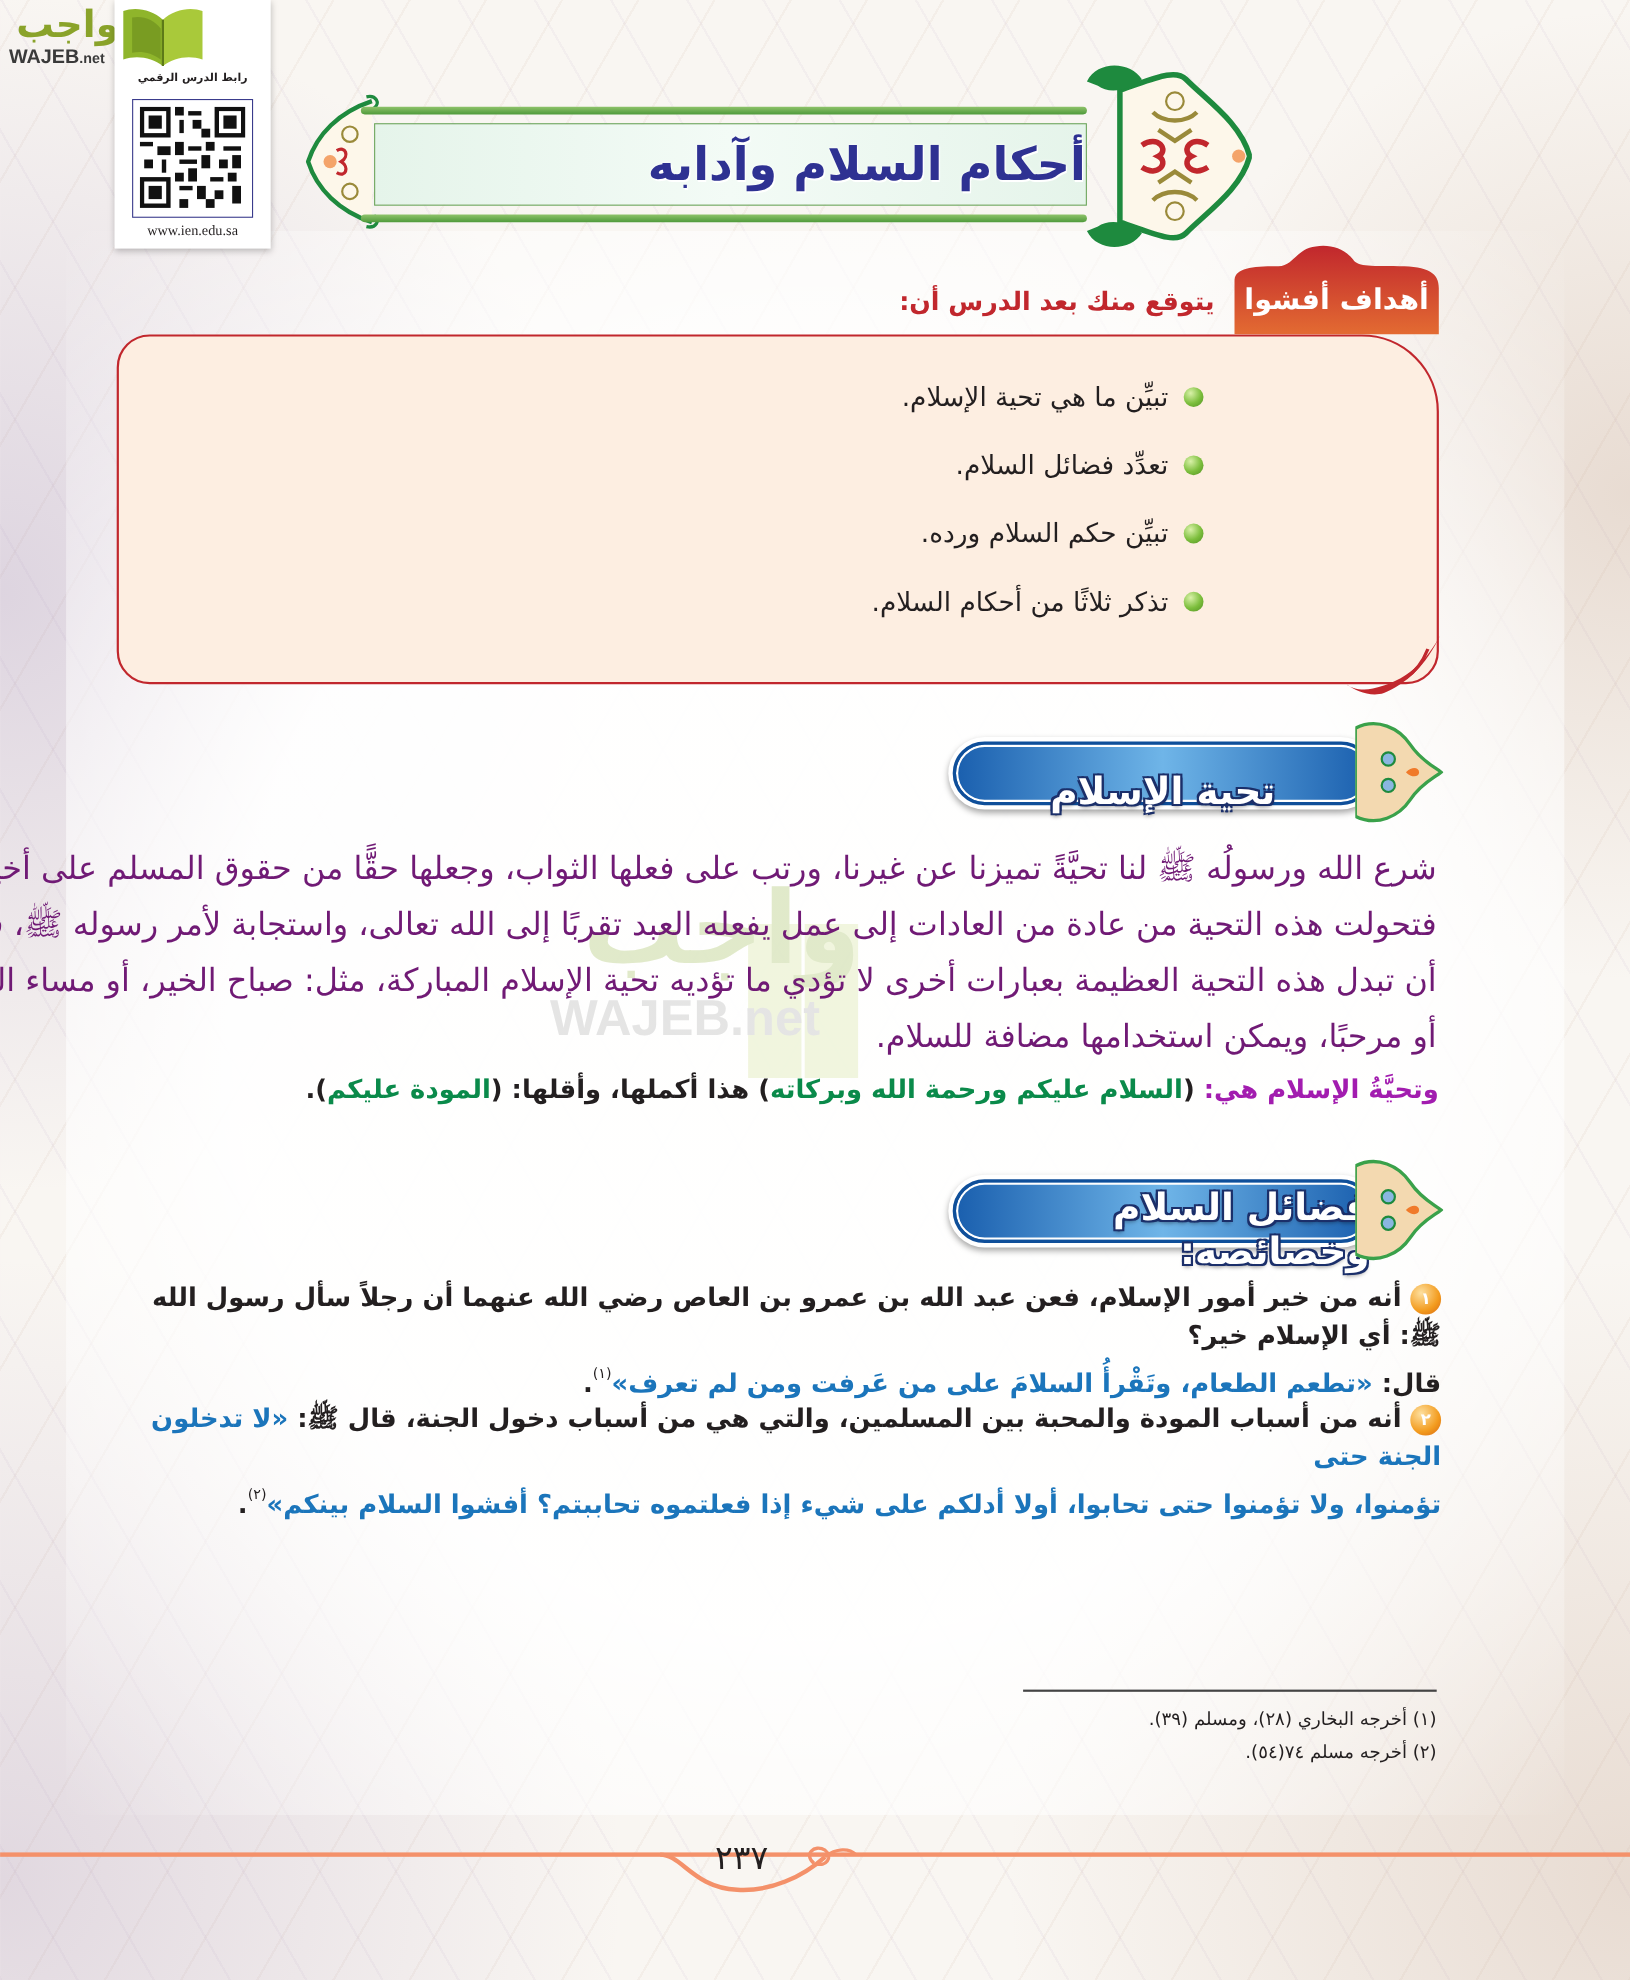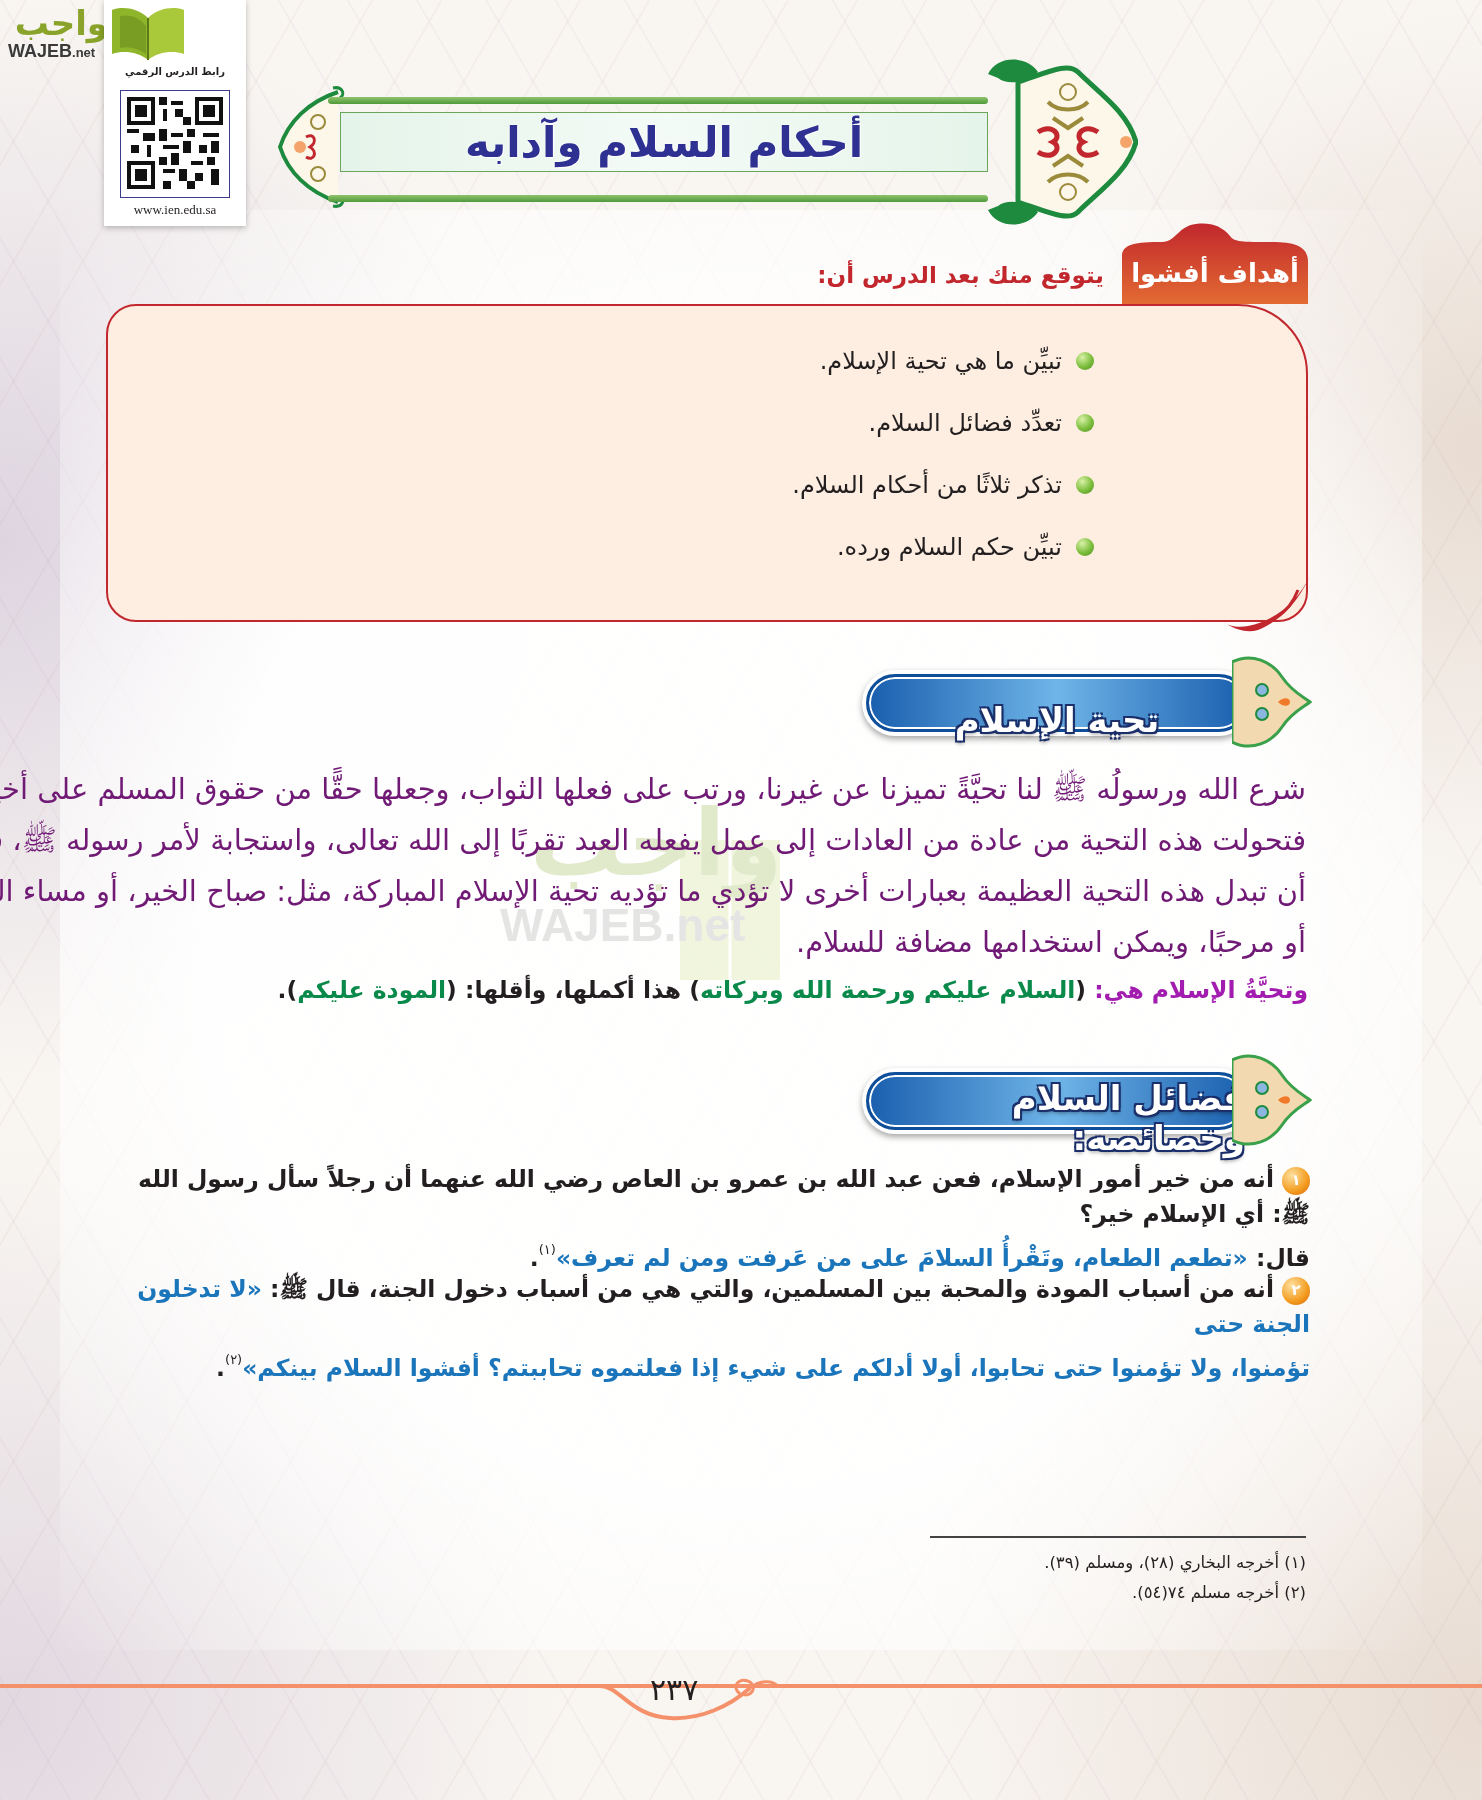--- a/index.html
+++ b/index.html
@@ -41,24 +41,24 @@
     .qr-caption { position: absolute; top: 66px; left: 0; right: 0; text-align: center; font-size: 10px; font-weight: bold; color: #231f20; }
     .qr-box { position: absolute; left: 16px; top: 90px; width: 110px; height: 108px; border: 1.5px solid #3a3b8c; padding: 6px; background: #fff; }
     .qr-url { position: absolute; bottom: 8px; left: 0; right: 0; text-align: center; font-family: "Liberation Serif", serif; font-size: 13px; direction: ltr; color: #231f20; }
 
     
     .title-banner { position: absolute; left: 278px; top: 52px; width: 860px; height: 180px; }
     .title-rail { position: absolute; left: 50px; right: 150px; height: 7px; border-radius: 4px; background: linear-gradient(#8fc36b, #4f9a3b); }
     .title-rail.top { top: 45px; }
     .title-rail.bottom { top: 143px; }
     .title-box {
-      position: absolute; left: 62px; right: 150px; top: 60px; height: 60px;
+      position: absolute; left: 62px; right: 150px; top: 60px; height: 75px;
       background: linear-gradient(90deg, #e5f4ea, #f3fbf6 50%, #e5f4ea);
       border: 1.5px solid #6aa55a;
-      display: flex; align-items: center; justify-content: center;
+      display: flex; align-items: center; justify-content: flex-start;
     }
     .title-text { font-family: "DejaVu Sans", sans-serif; font-weight: bold; font-size: 42px; color: #2e3192; text-shadow: 0 0 3px #fff, 1px 1px 0 #fff; }
     .orn-left { position: absolute; left: 0; top: 30px; width: 70px; height: 130px; }
     .orn-right { position: absolute; right: 0; top: 0; width: 160px; height: 180px; }
 
     
     .obj-tab {
       position: absolute; left: 1122px; top: 222px; width: 186px; height: 82px;
     }
     .obj-tab-label {
@@ -255,25 +255,25 @@
   <li class="obj-item">
       <span class="bullet-dot"></span>
       <span>تبيِّن ما هي تحية الإسلام.</span>
     </li>
   <li class="obj-item">
       <span class="bullet-dot"></span>
       <span>تعدِّد فضائل السلام.</span>
     </li>
   <li class="obj-item">
       <span class="bullet-dot"></span>
-      <span>تذكر ثلاثًا من أحكام السلام.</span>
+      <span>تبيِّن حكم السلام ورده.</span>
     </li>
   <li class="obj-item">
       <span class="bullet-dot"></span>
-      <span>تبيِّن حكم السلام ورده.</span>
+      <span>تذكر ثلاثًا من أحكام السلام.</span>
     </li>
 </ul>
 
 <div class="watermark">
   <div class="wm-book"></div>
   <div class="wm-ar">واجب</div>
   <div class="wm-en">WAJEB.net</div>
 </div>
 
 <div class="sec-header" style="left: 862px; top: 652px;">

